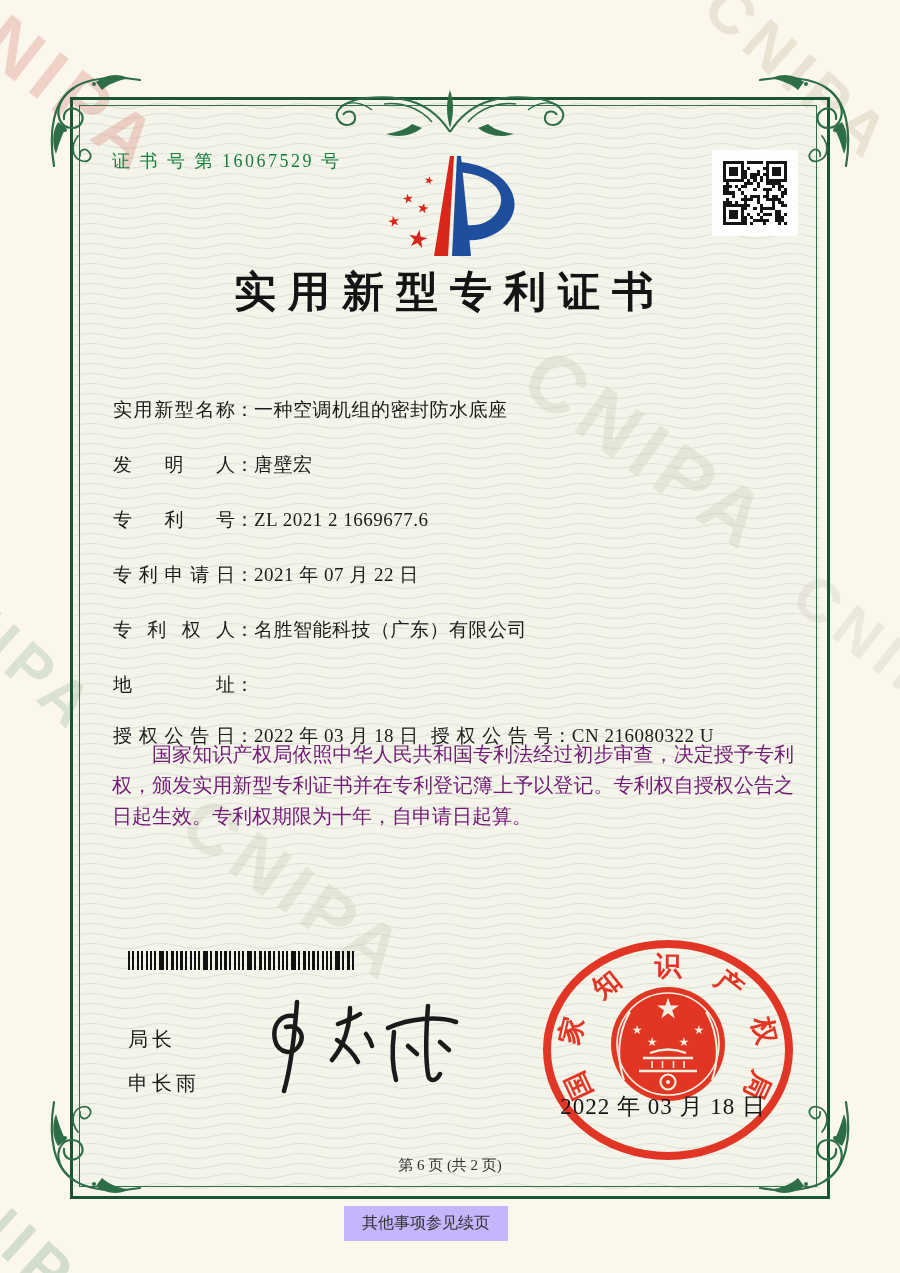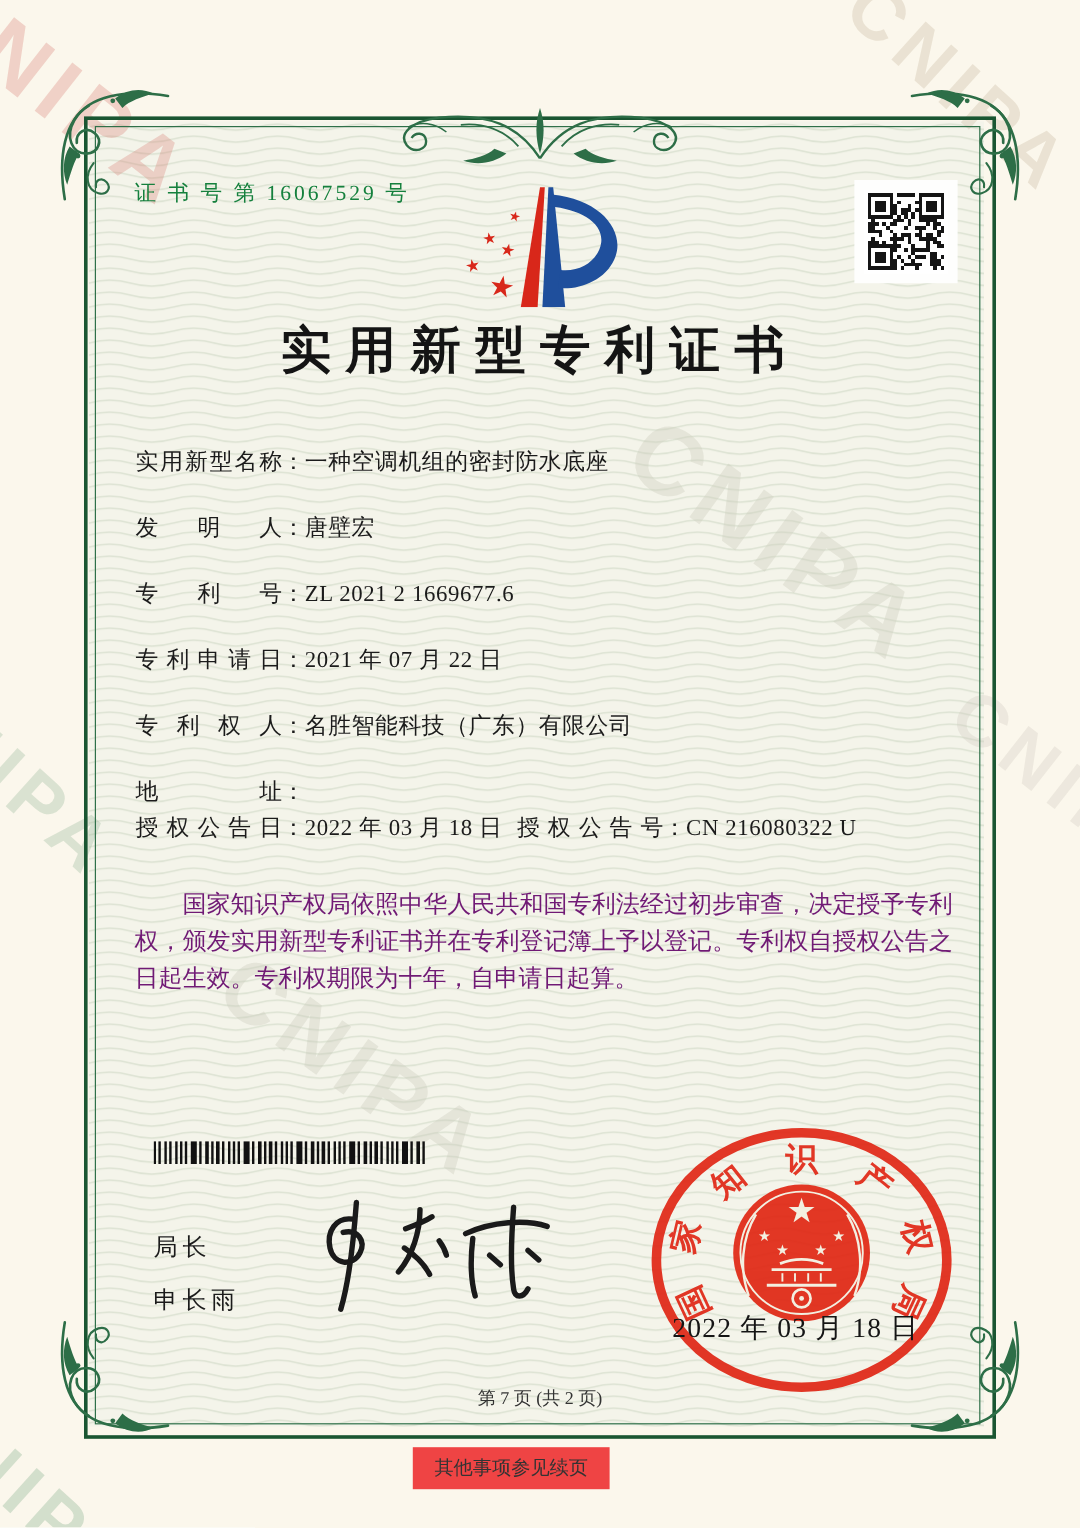--- a/index.html
+++ b/index.html
@@ -26,21 +26,21 @@
   
   .z5{z-index:5;}
   .cert-no{left:112px;top:149px;font-size:18px;letter-spacing:2.5px;color:#15803d;}
   .logo{left:372px;top:150px;}
   .qr-box{left:712px;top:150px;width:86px;height:86px;background:#fefefd;z-index:5;}
   .qr-box svg{position:absolute;left:8px;top:8px;}
   .title{left:0;top:264px;width:900px;text-align:center;font-size:42px;font-weight:bold;
          letter-spacing:12px;color:#141414;}
 
   .fields{left:113px;top:372px;width:682px;font-size:19px;line-height:27px;}
-  .frow{display:flex;margin-bottom:28px;}
+  .frow{display:flex;margin-bottom:28px;margin-top:24px;}
   .lbl{display:inline-block;width:122px;flex:none;text-align:justify;text-align-last:justify;
        text-justify:inter-character;}
   .colon{flex:none;}
   .val{letter-spacing:.5px;}
   .row-addr{margin-bottom:3px;}
   .row-addr .val{width:545px;}
   .grp{display:flex;justify-content:center;}
   .grp2{margin-left:12px;}
 
   .paras{left:112px;top:739px;width:682px;font-size:20px;line-height:31px;text-align:justify;color:#701a75;}
@@ -52,21 +52,21 @@
   .sig{left:242px;top:994px;z-index:7;}
 
   .seal{left:538px;top:932px;z-index:6;}
   .ring-ch{font-size:27px;font-weight:bold;fill:#e02817;text-anchor:middle;dominant-baseline:central;
            font-family:"Liberation Serif",serif;}
   .emb-star{fill:#f3efe0;text-anchor:middle;font-family:"DejaVu Sans",sans-serif;}
   .seal-date{left:533px;top:1091px;width:260px;text-align:center;font-size:23px;letter-spacing:1px;
              color:#151515;z-index:7;}
 
   .page-info{left:0;top:1156px;width:900px;text-align:center;font-size:15px;color:#333;}
-  .note{left:344px;top:1206px;background:#ef4444;padding:7px 18px;font-size:16px;color:#333;z-index:5;}
+  .note{left:344px;top:1206px;background:#c4b5fd;padding:7px 18px;font-size:16px;color:#333;z-index:5;}
 </style>
 </head>
 <body>
 
 <div id="page">
 
   <svg id="waves" class="abs" width="746" height="1088">
     <defs>
       <pattern id="wv" width="70" height="10" patternUnits="userSpaceOnUse">
         <path d="M0,5 Q17.5,0 35,5 T70,5" fill="none" stroke="#dce2d2" stroke-width="1.2"></path>
@@ -549,16 +549,16 @@
           <circle cx="0" cy="38" r="7.5" stroke-width="2.2"></circle>
           <circle cx="0" cy="38" r="2" fill="#f3efe0" stroke="none"></circle>
           <path d="M-44,36 C-52,14 -50,-12 -38,-32" stroke-width="2"></path>
           <path d="M44,36 C52,14 50,-12 38,-32" stroke-width="2"></path>
         </g>
       </g>
     </g>
   </svg>
   <div class="abs seal-date">2022 年 03 月 18 日</div>
 
-  <div class="abs z5 page-info">第 7 页 (共 2 页)</div>
+  <div class="abs z5 page-info">第 6 页 (共 2 页)</div>
   <div class="abs note">其他事项参见续页</div>
 
 </div>
 
 </body></html>

